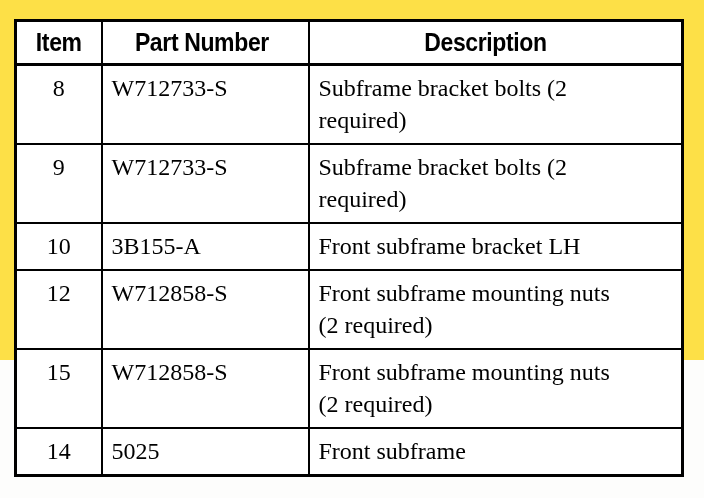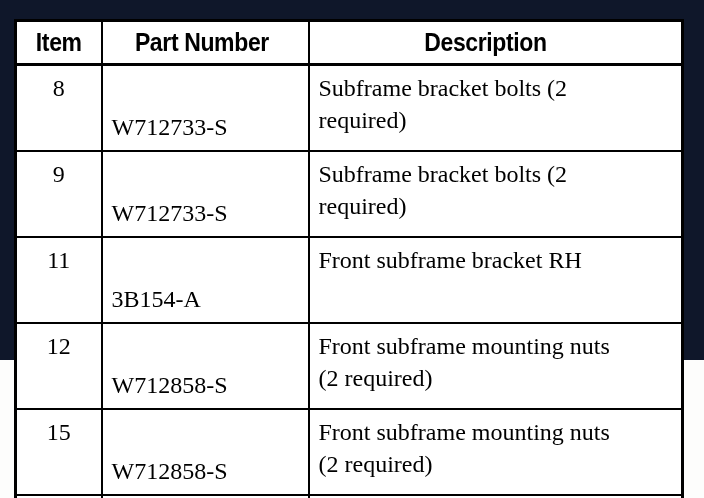--- a/index.html
+++ b/index.html
@@ -10,21 +10,21 @@
     width: 704px;
     height: 498px;
     background: #fdfdfc;
     font-family: "Liberation Serif", serif;
     overflow: hidden;
   }
   .page {
     position: relative;
     width: 704px;
     height: 360px;
-    background: #0f172a;
+    background: #fde047;
   }
   .parts-table {
     position: absolute;
     left: 14px;
     top: 19px;
     width: 667px;
     border-collapse: collapse;
     background: #ffffff;
     table-layout: fixed;
     border: 3px solid #000000;
@@ -76,21 +76,21 @@
     font-size: 24px;
     line-height: 32px;
     color: #000000;
     padding: 6px 6px 7px 6px;
   }
   .cell-item {
     text-align: center;
     padding-left: 0;
     padding-right: 0;
   }
-  .cell-part { padding-left: 9px; margin-top: 39px; }
+  .cell-part { padding-left: 9px; }
   .cell-desc { padding-left: 9px; }
   .desc-line { display: block; }
 </style>
 </head>
 <body>
 
 <div class="page">
 
   <table class="parts-table">
     <colgroup>
@@ -138,34 +138,34 @@
           <div class="cell cell-part">W712733-S</div>
         </td>
         <td>
           <div class="cell cell-desc">
             <span class="desc-line">Subframe bracket bolts (2</span>
             <span class="desc-line">required)</span>
           </div>
         </td>
       </tr>
 
-
-      <tr>
-        <td>
-          <div class="cell cell-item">11</div>
-        </td>
-        <td>
-          <div class="cell cell-part">3B154-A</div>
-        </td>
-        <td>
-          <div class="cell cell-desc">
-            <span class="desc-line">Front subframe bracket RH</span>
-          </div>
-        </td>
-      </tr>
+      <tr>
+        <td>
+          <div class="cell cell-item">10</div>
+        </td>
+        <td>
+          <div class="cell cell-part">3B155-A</div>
+        </td>
+        <td>
+          <div class="cell cell-desc">
+            <span class="desc-line">Front subframe bracket LH</span>
+          </div>
+        </td>
+      </tr>
+
 
       <tr>
         <td>
           <div class="cell cell-item">12</div>
         </td>
         <td>
           <div class="cell cell-part">W712858-S</div>
         </td>
         <td>
           <div class="cell cell-desc">

